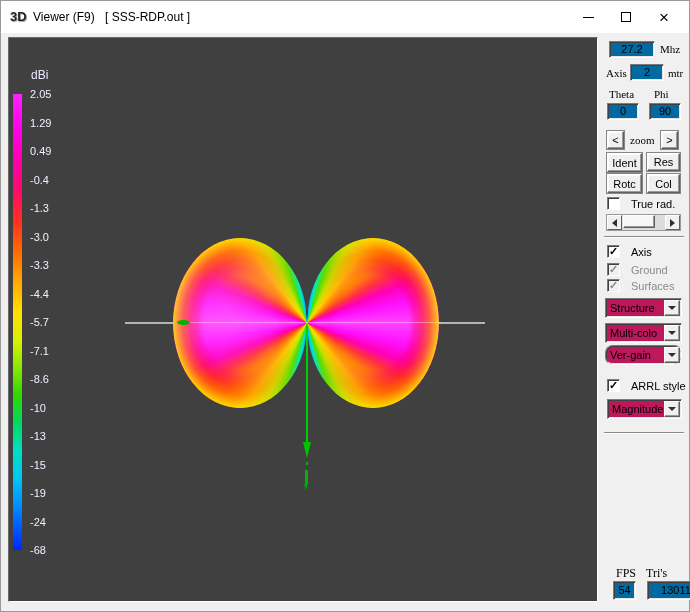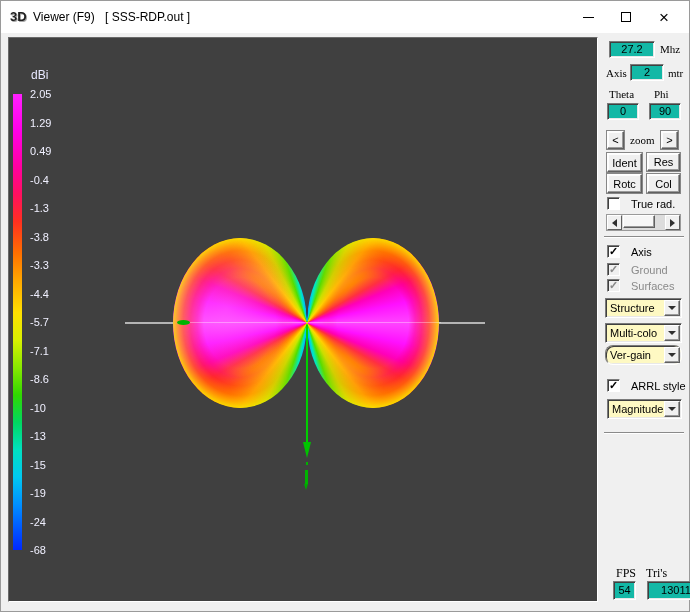--- a/index.html
+++ b/index.html
@@ -86,21 +86,21 @@
   #axis-seg { position:absolute; left:296px; top:432px; width:3px; height:14px;
     background:#00b400; }
   #axis-seg-tip { position:absolute; left:295px; top:446px; width:0; height:0;
     border-left:2.5px solid transparent; border-right:2.5px solid transparent;
     border-top:6px solid #00a800; }
 
   
   #panel { position:absolute; left:598px; top:32px; width:92px; height:580px;
     font-size:11px; color:#000; }
   .abs { position:absolute; }
-  .tbox { background:#14b8a6; border:1px solid;
+  .tbox { background:#0369a1; border:1px solid;
     border-color:#7a7a7a #fff #fff #7a7a7a;
     box-shadow:inset 1px 1px 0 #404040, inset -1px -1px 0 #e8e8e8;
     text-align:center; font-size:11px; line-height:15px; overflow:hidden;
     white-space:nowrap; }
   .btn { background:#f0f0f0; border:1px solid;
     border-color:#fff #606060 #606060 #fff;
     box-shadow:inset -1px -1px 0 #9a9a9a, inset 1px 1px 0 #fdfdfd,
       0 0 0 1px #868686;
     display:flex; align-items:center; justify-content:center;
     font-size:11px; }
@@ -110,21 +110,21 @@
   .cb-box { width:13px; height:13px; background:#fff; border:1px solid;
     border-color:#7a7a7a #fff #fff #7a7a7a;
     box-shadow:inset 1px 1px 0 #404040;
     display:flex; align-items:center; justify-content:center;
     font-size:11px; font-weight:bold; line-height:11px; }
   .cb-box.on::after { content:"✓"; color:#000; margin-top:-1px; }
   .cb.disabled .cb-box { background:#f0f0f0; }
   .cb.disabled .cb-box.on::after { color:#8a8a8a; }
   .cb.disabled .cb-text { color:#8a8a8a; }
 
-  .combo { position:absolute; height:20px; background:#fef9c3; border:1px solid;
+  .combo { position:absolute; height:20px; background:#be185d; border:1px solid;
     border-color:#7a7a7a #fff #fff #7a7a7a;
     box-shadow:inset 1px 1px 0 #404040, inset -1px -1px 0 #e8e8e8;
     display:flex; align-items:center; }
   .combo-text { flex:1; padding-left:4px; font-size:11px; white-space:nowrap;
     overflow:hidden; }
   .combo-btn { width:16px; height:16px; margin-right:1px; background:#f0f0f0;
     border:1px solid; border-color:#fff #606060 #606060 #fff;
     box-shadow:inset -1px -1px 0 #9a9a9a;
     display:flex; align-items:center; justify-content:center; }
   .tri-down { width:0; height:0; border-left:4px solid transparent;
@@ -174,21 +174,21 @@
 
   <div id="viewport">
     <span id="dbi-label">dBi</span>
     <div id="colorbar"></div>
     <div id="colorbar-labels">
       <span>2.05</span>
       <span>1.29</span>
       <span>0.49</span>
       <span>-0.4</span>
       <span>-1.3</span>
-      <span>-3.8</span>
+      <span>-3.0</span>
       <span>-3.3</span>
       <span>-4.4</span>
       <span>-5.7</span>
       <span>-7.1</span>
       <span>-8.6</span>
       <span>-10</span>
       <span>-13</span>
       <span>-15</span>
       <span>-19</span>
       <span>-24</span>

